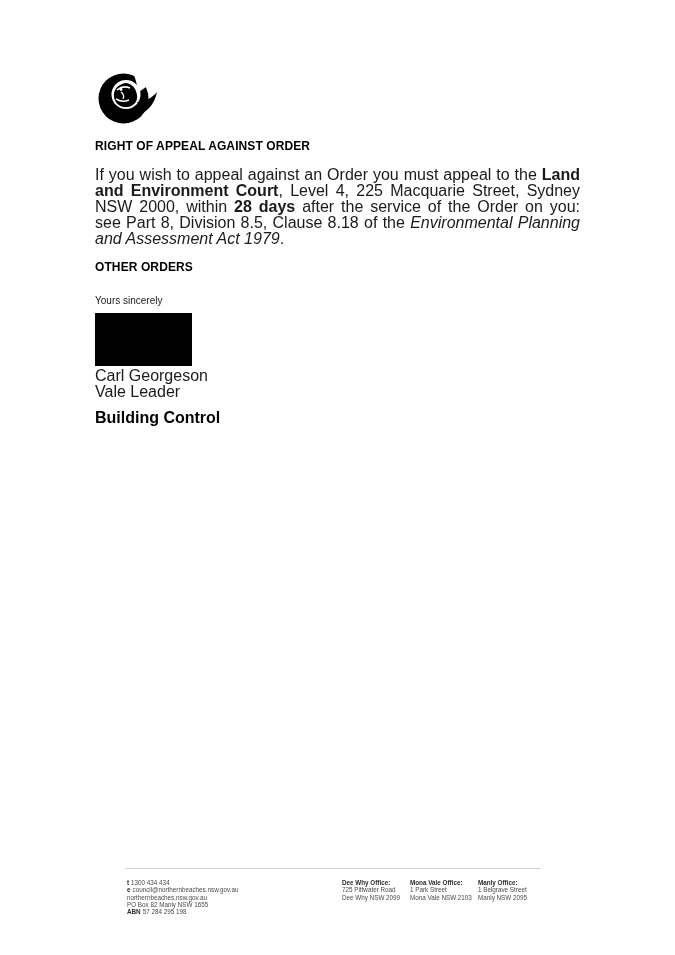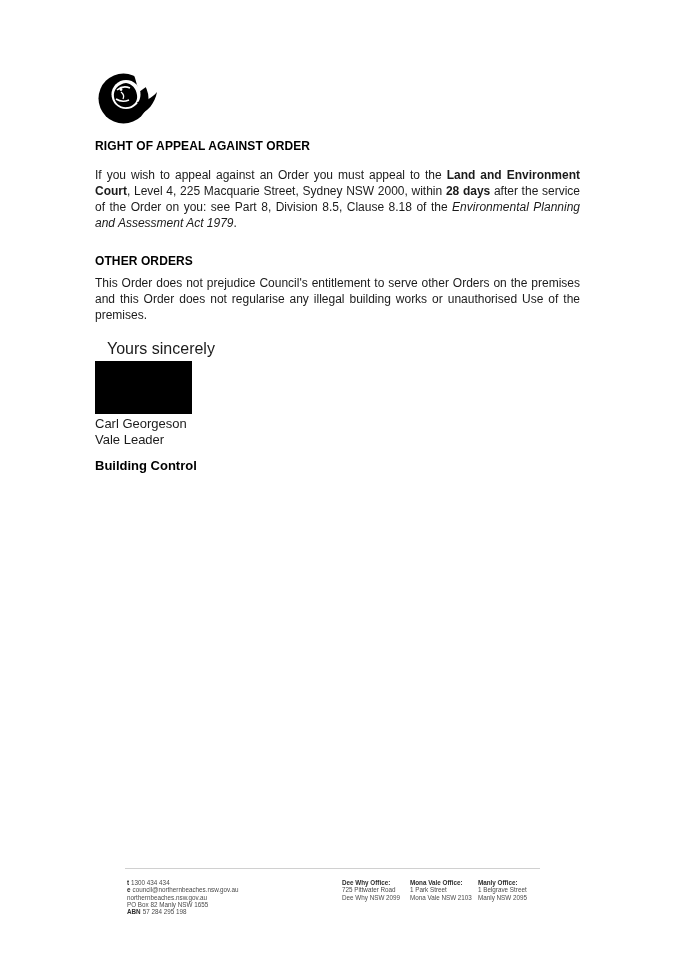--- a/index.html
+++ b/index.html
@@ -31,43 +31,42 @@
     color: #1b1b1b;
     font-size: 12px;
   }
   .heading {
     font-size: 12px;
     font-weight: bold;
     line-height: 15px;
     color: #000000;
     letter-spacing: 0.1px;
   }
-  .heading.second { margin-top: 23px; }
+  .heading.second { margin-top: 13px; }
   .para {
     margin-top: 13px;
-    font-size: 12px;
+    font-size: 16px;
     line-height: 16px;
     text-align: justify;
   }
   .para.second { margin-top: 6px; }
   .closing {
     margin-top: 18px;
-    font-size: 16px;
+    font-size: 10px;
     line-height: 15px;
-    margin-left: 12px;
   }
   .redacted {
     margin-top: 5px;
     width: 97px;
     height: 53px;
     background: #000000;
   }
   .sig-block { margin-top: 2px; }
   .sig-line {
-    font-size: 13px;
+    font-size: 16px;
     line-height: 15.5px;
   }
   .sig-line.bold { font-weight: bold; color: #000000; margin-top: 11px; }
   .footer-divider {
     position: absolute;
     left: 125px;
     top: 868px;
     width: 415px;
     height: 1px;
     background: #d0d0d0;
@@ -109,21 +108,20 @@
   </div>
 
   <div class="content">
 
     <div class="heading">RIGHT OF APPEAL AGAINST ORDER</div>
 
     <p class="para"><span>If you wish to appeal against an Order you must appeal to the </span><strong>Land and Environment Court</strong><span>, Level 4, 225 Macquarie Street, Sydney NSW 2000, within </span><strong>28 days</strong><span> after the service of the Order on you: see Part 8, Division 8.5, Clause 8.18 of the </span><em>Environmental Planning and Assessment Act 1979</em><span>.</span></p>
 
     <div class="heading second">OTHER ORDERS</div>
 
-    <p class="para second">This Order does not prejudice Council's entitlement to serve other Orders on the premises and this Order does not regularise any illegal building works or unauthorised Use of the premises.</p>
 
     <div class="closing">Yours sincerely</div>
 
     <div class="redacted"></div>
 
     <div class="sig-block">
       <div class="sig-line">Carl Georgeson</div>
       <div class="sig-line">Vale Leader</div>
       <div class="sig-line bold">Building Control</div>
     </div>

